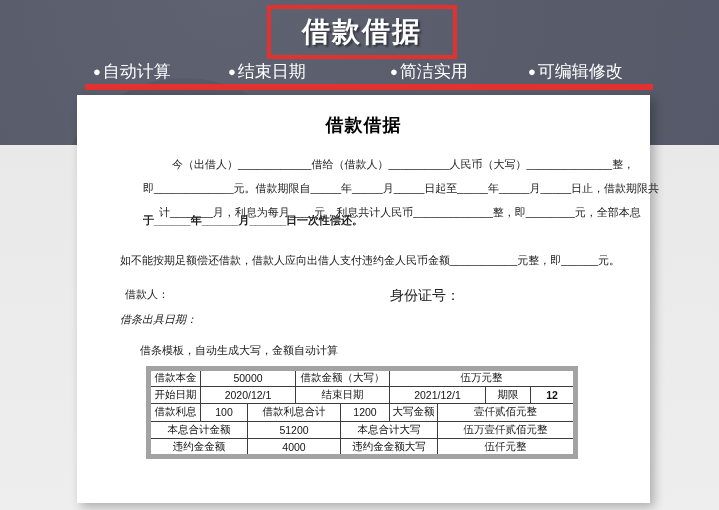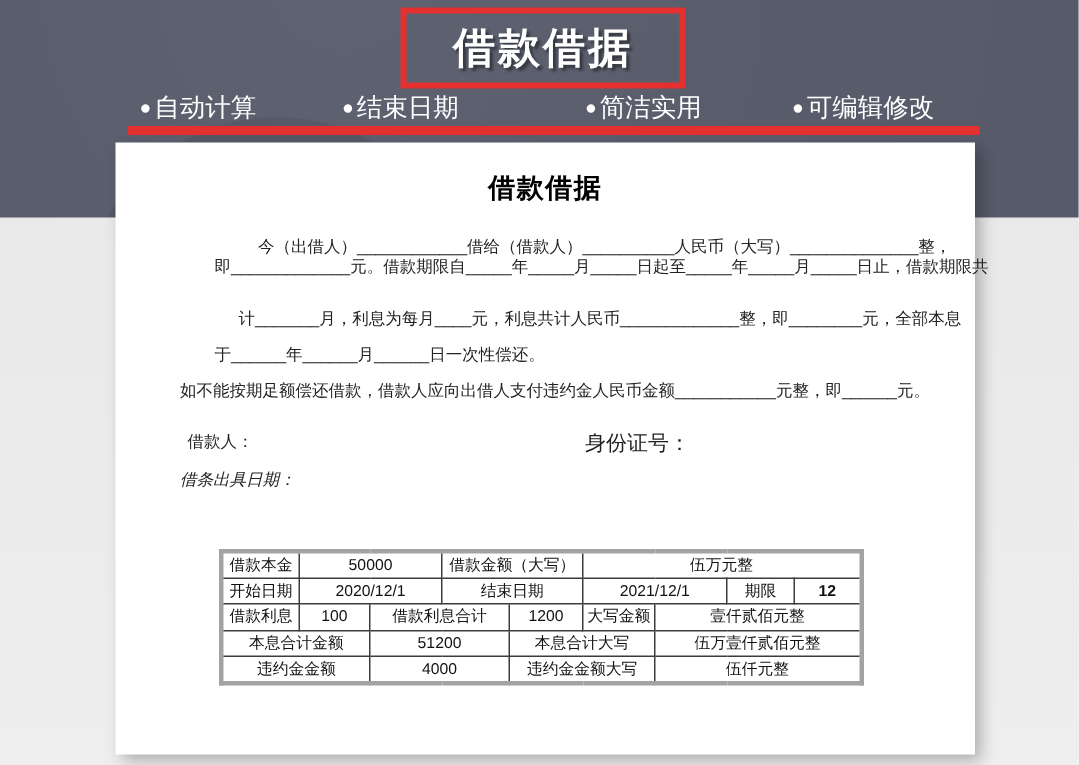--- a/index.html
+++ b/index.html
@@ -49,39 +49,39 @@
     box-shadow:4px 4px 10px rgba(0,0,0,0.28);
     z-index:4;color:#1f1f1f;
   }
   .doc-title{
     position:absolute;left:0;top:18px;width:100%;
     text-align:center;font-size:18px;font-weight:700;color:#000;
     letter-spacing:1px;
   }
   .bline{position:absolute;font-size:11px;white-space:nowrap;color:#222;}
   .l0{left:95px;top:62px;}
-  .l1{left:66px;top:75px;}
+  .l1{left:66px;top:86px;}
   .l2{left:82px;top:110px;}
-  .l3{left:66px;top:134px;}
+  .l3{left:66px;top:118px;font-weight:bold;}
   .l4{left:43px;top:158px;}
   .sign-borrower{position:absolute;left:48px;top:192px;font-size:11px;color:#222;}
   .sign-id{position:absolute;left:313px;top:192px;font-size:14px;color:#222;}
   .issue-date{position:absolute;left:43px;top:217px;font-size:11px;color:#222;font-style:italic;}
   .note{position:absolute;left:63px;top:248px;font-size:11px;color:#222;}
   
   table.loan{
     position:absolute;left:69px;top:271px;width:427px;
     border-collapse:collapse;table-layout:fixed;
   }
   table.loan td{
     border:1px solid #3c3c3c;height:17.6px;
     font-size:10.5px;color:#111;text-align:center;vertical-align:middle;
     padding:0 2px;overflow:hidden;white-space:nowrap;
   }
-  table.loan{border:3px solid #a3a3a3;}
+  table.loan{border:5px solid #a3a3a3;}
   table.loan td.b{font-weight:700;text-align:center;}
 </style>
 </head>
 <body>
 
 <div class="stage">
 
   <div class="dark-band">
     <div class="deco-arc"></div>
     <div class="title-box">
@@ -111,20 +111,21 @@
 
     <div class="bline l0">今（出借人）____________借给（借款人）__________人民币（大写）______________整，</div>
     <div class="bline l1">即_____________元。借款期限自_____年_____月_____日起至_____年_____月_____日止，借款期限共</div>
     <div class="bline l2">计_______月，利息为每月____元，利息共计人民币_____________整，即________元，全部本息</div>
     <div class="bline l3">于______年______月______日一次性偿还。</div>
     <div class="bline l4">如不能按期足额偿还借款，借款人应向出借人支付违约金人民币金额___________元整，即______元。</div>
 
     <div class="sign-borrower">借款人：</div>
     <div class="sign-id">身份证号：</div>
     <div class="issue-date">借条出具日期：</div>
+    <div class="note">借条模板，自动生成大写，金额自动计算</div>
 
     <table class="loan">
         <colgroup>
           <col style="width: 52px;">
           <col style="width: 47px;">
           <col style="width: 48px;">
           <col style="width: 45px;">
           <col style="width: 49px;">
           <col style="width: 48px;">
           <col style="width: 48px;">

